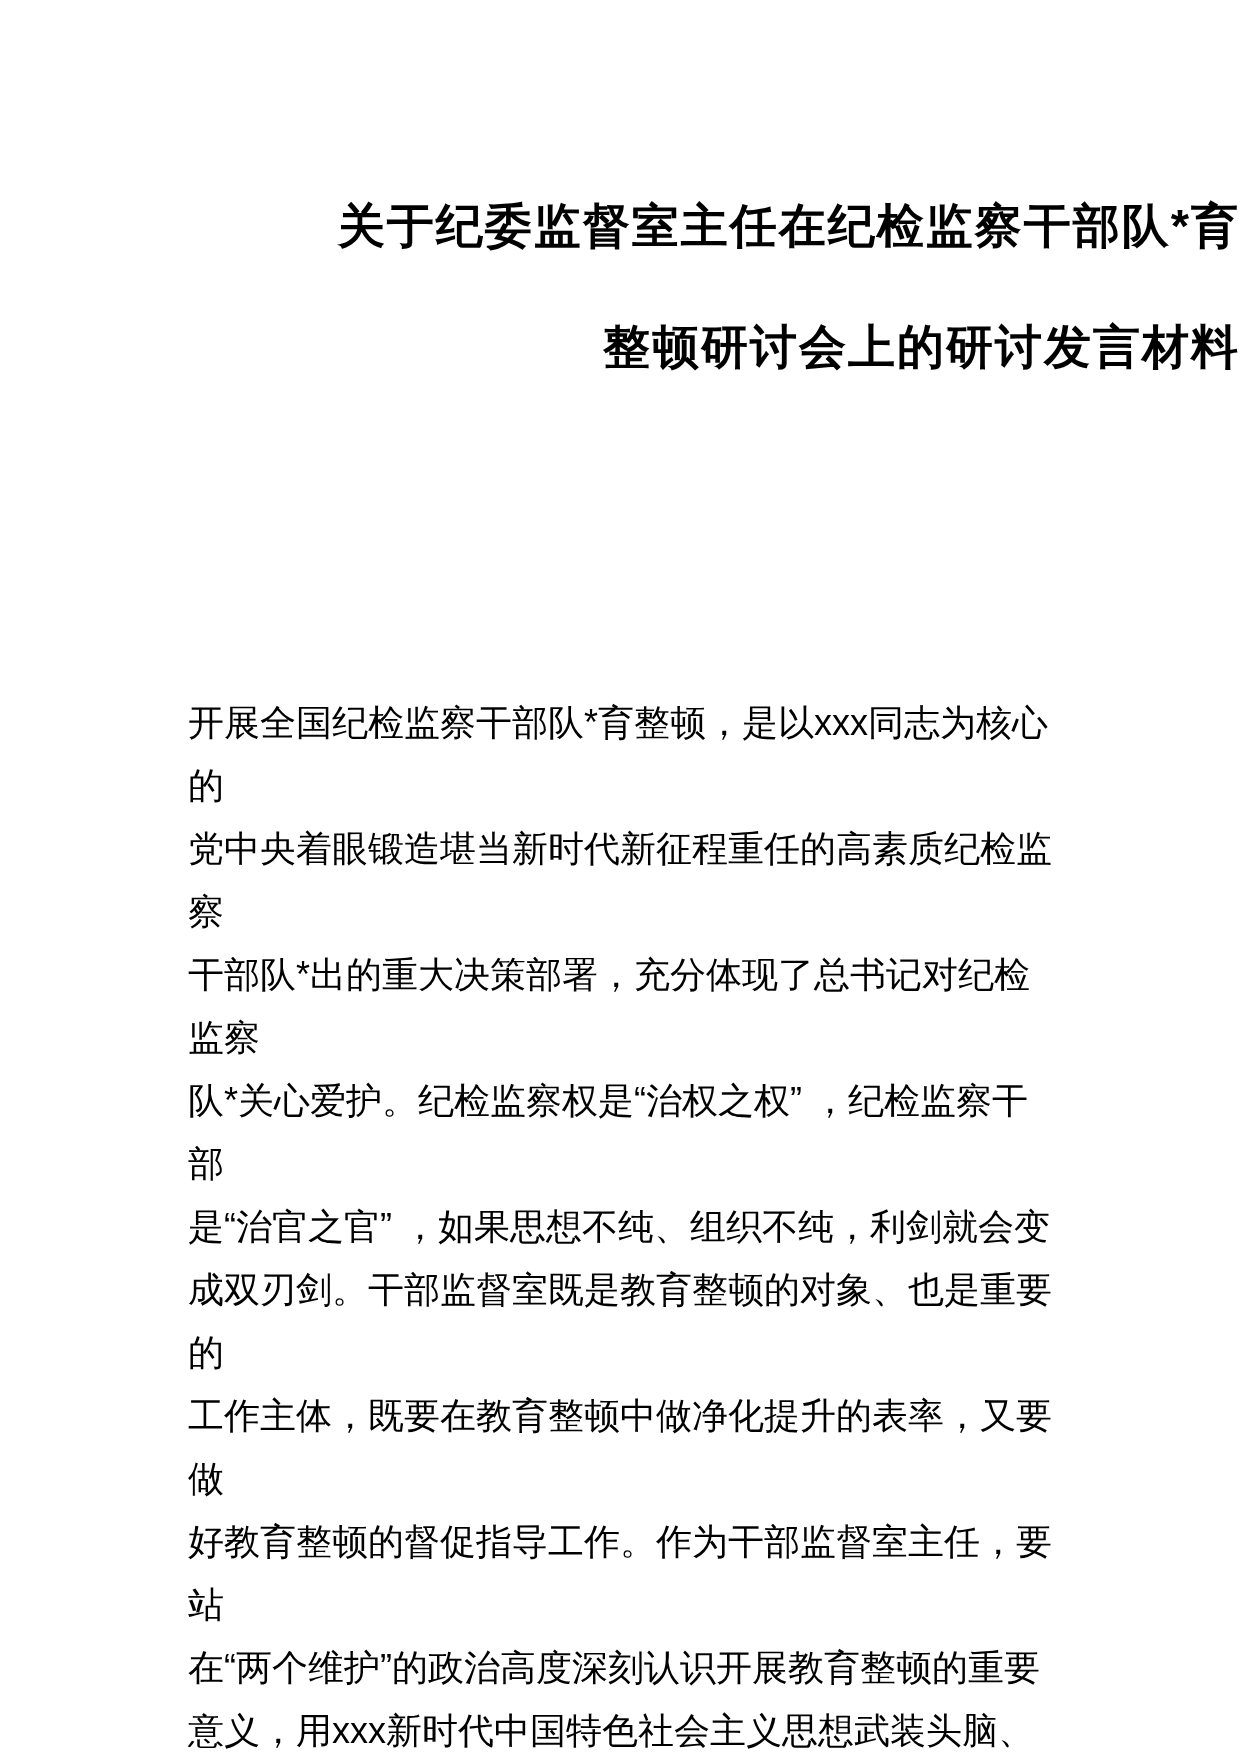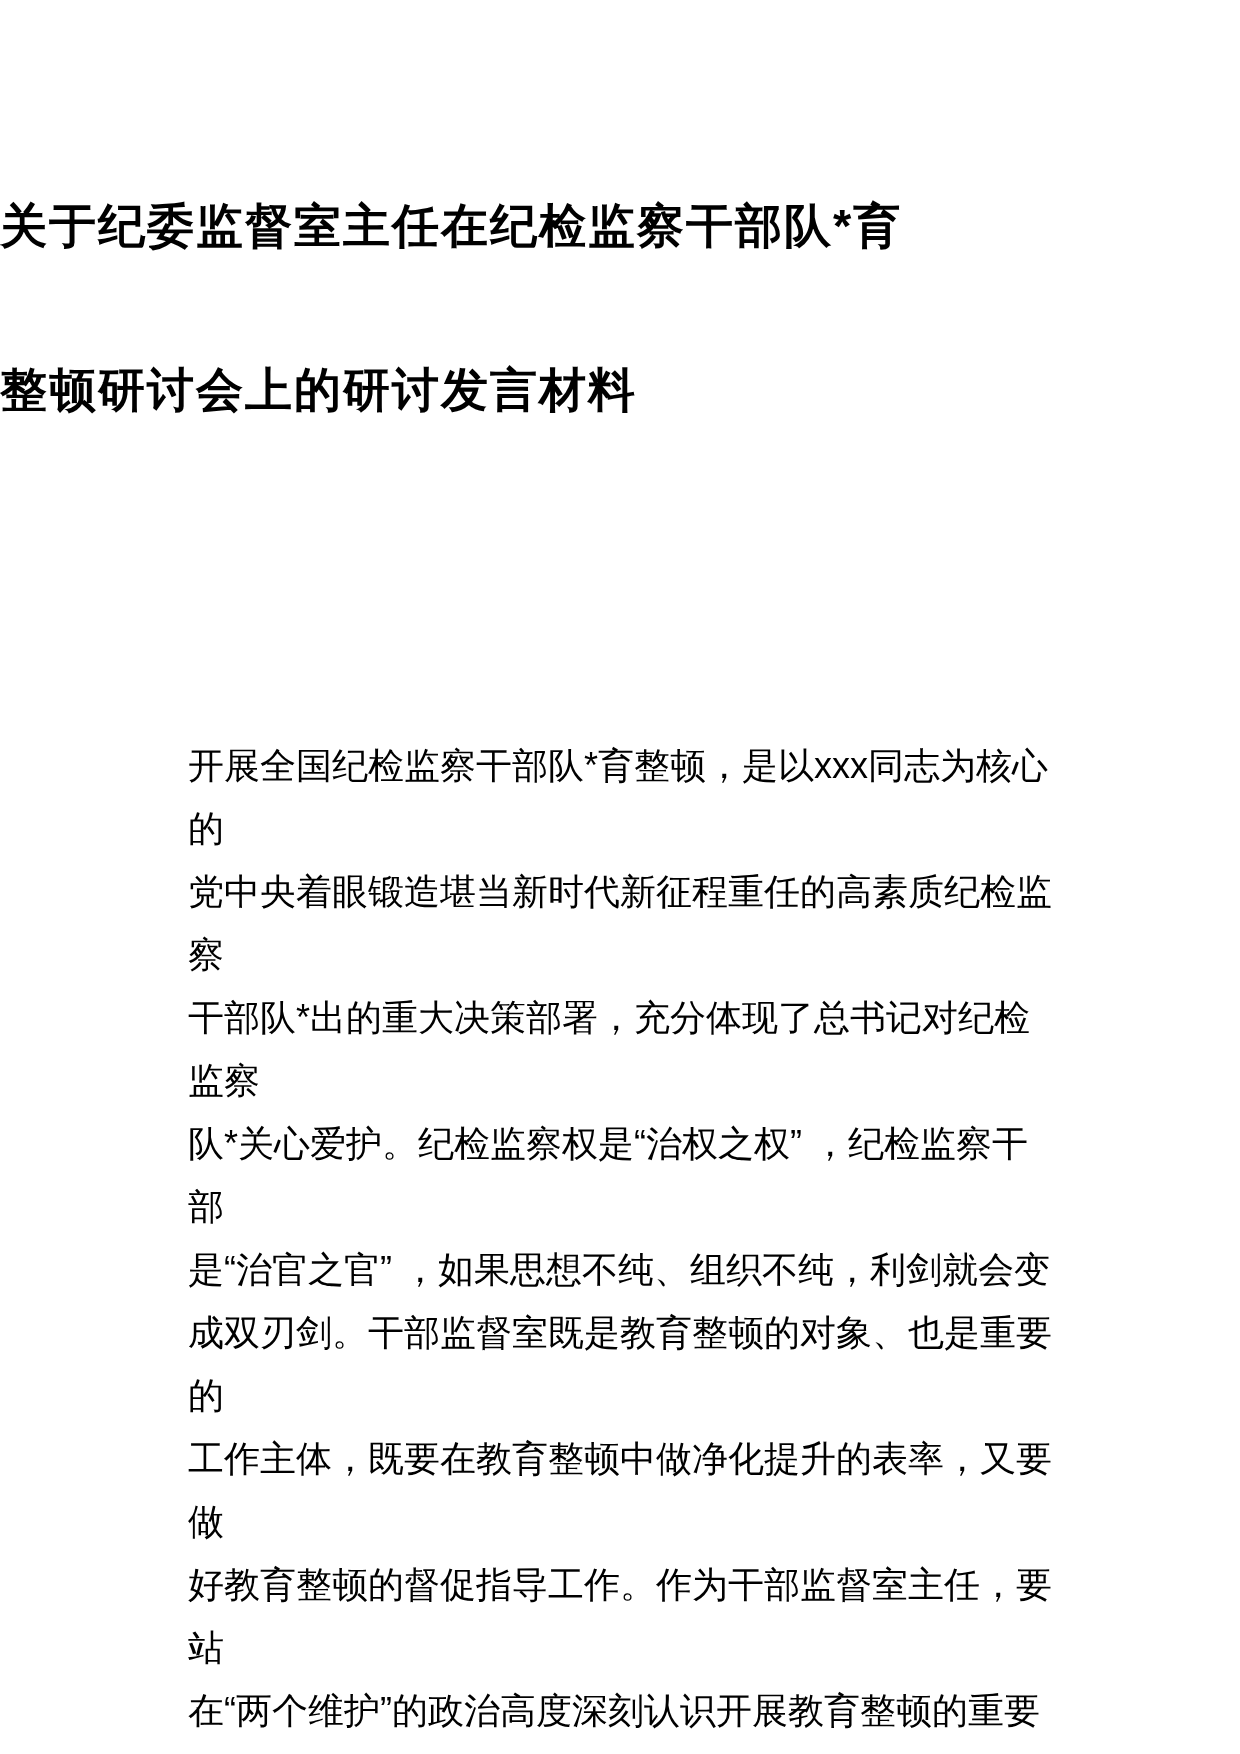--- a/index.html
+++ b/index.html
@@ -11,32 +11,32 @@
     position: relative;
     width: 1240px;
     height: 1754px;
     margin: 0 auto;
     background: #ffffff;
     overflow: hidden;
     font-family: "Liberation Sans", "DejaVu Sans", sans-serif;
     color: #000000;
   }
   .doc-title {
-    text-align: left;
+    text-align: right;
     font-weight: 700;
     font-size: 47px;
     line-height: 56px;
     letter-spacing: 2px;
     margin: 0;
   }
   .doc-title.line-1 {
     padding-top: 198px;
   }
   .doc-title.line-2 {
-    margin-top: 108px;
+    margin-top: 65px;
   }
   .doc-body {
     margin: 316px 188px 0 188px;
     font-size: 36px;
     line-height: 63px;
     font-weight: 400;
     white-space: pre-line;
     text-align: left;
   }
 </style>

